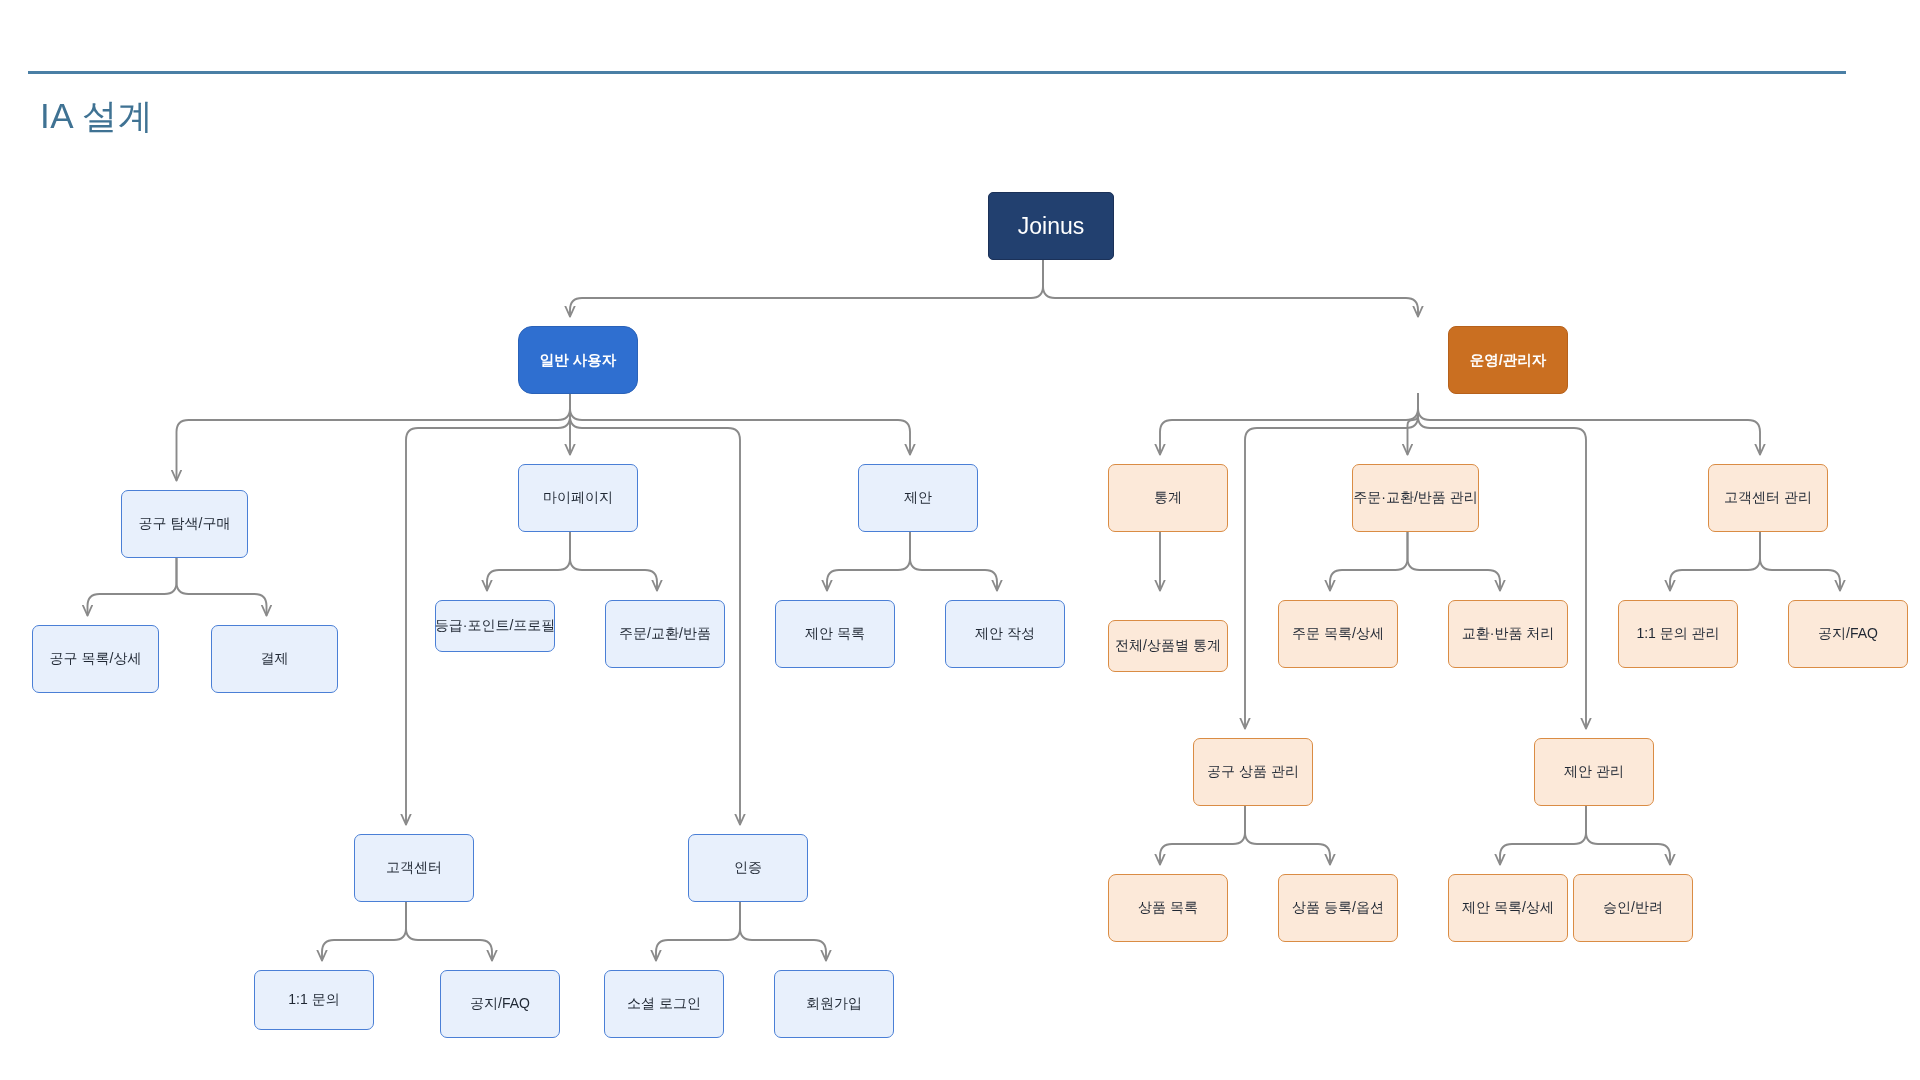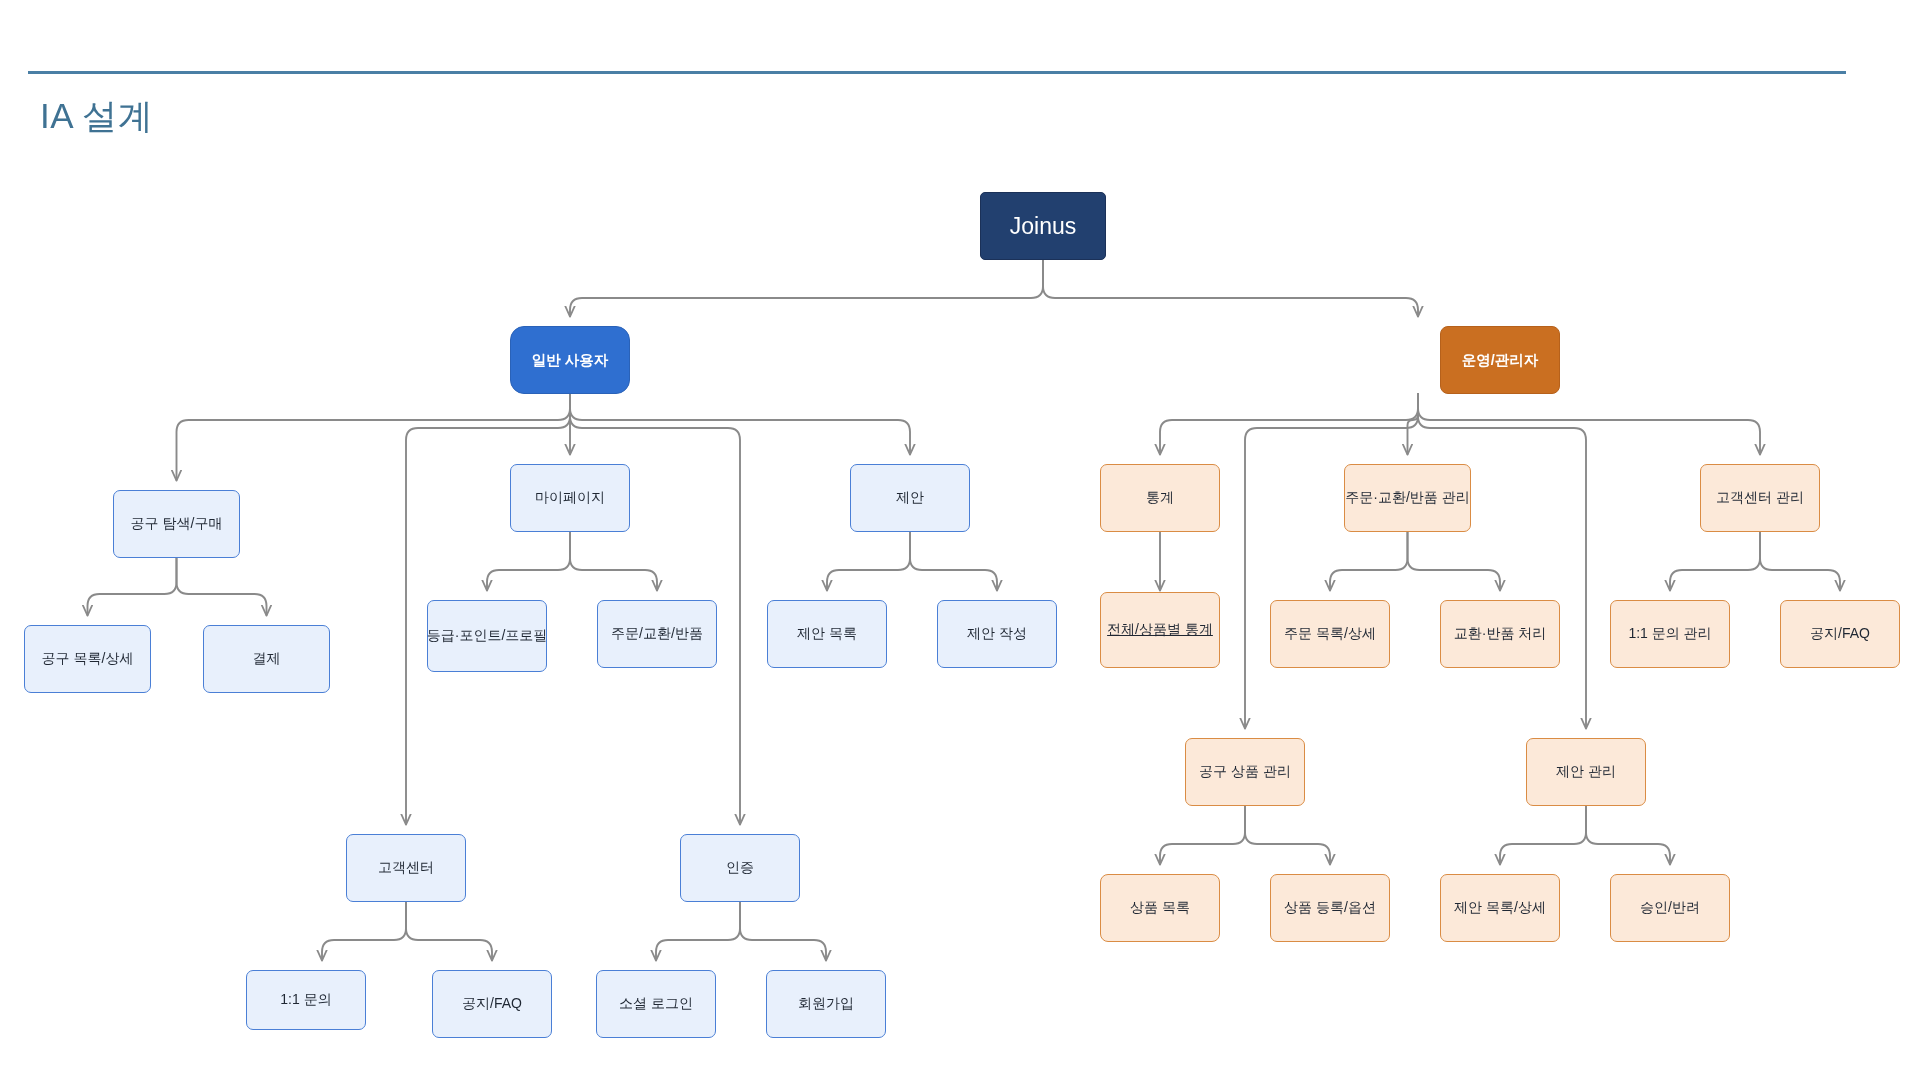--- a/index.html
+++ b/index.html
@@ -60,20 +60,21 @@
     position: absolute;
     box-sizing: border-box;
     display: flex;
     align-items: center;
     justify-content: center;
     text-align: center;
     border-radius: 7px;
     padding: 20px 6px;
     line-height: 1.25;
     white-space: nowrap;
+    margin-left: 8px;
   }
 
   .node.root {
     background: #22406f;
     border: 1px solid #1b3158;
     color: #ffffff;
     font-size: 23px;
     font-weight: 400;
     border-radius: 5px;
   }
@@ -183,21 +184,21 @@
       </div>
       <div class="node blue" style="left: 680px; top: 834px; width: 120px; height: 68px; text-align: right;">
         <span>인증</span>
       </div>
       <div class="node blue" style="left: 24px; top: 625px; width: 127px; height: 68px;">
         <span>공구 목록/상세</span>
       </div>
       <div class="node blue" style="left: 203px; top: 625px; width: 127px; height: 68px;">
         <span>결제</span>
       </div>
-      <div class="node blue" style="left: 427px; top: 600px; width: 120px; height: 72px;">
+      <div class="node blue" style="left: 427px; top: 600px; width: 120px; height: 52px;">
         <span>등급·포인트/프로필</span>
       </div>
       <div class="node blue" style="left: 597px; top: 600px; width: 120px; height: 68px;">
         <span>주문/교환/반품</span>
       </div>
       <div class="node blue" style="left: 767px; top: 600px; width: 120px; height: 68px;">
         <span>제안 목록</span>
       </div>
       <div class="node blue" style="left: 937px; top: 600px; width: 120px; height: 68px;">
         <span>제안 작성</span>
@@ -222,21 +223,21 @@
       </div>
       <div class="node orange" style="left: 1700px; top: 464px; width: 120px; height: 68px;">
         <span>고객센터 관리</span>
       </div>
       <div class="node orange" style="left: 1185px; top: 738px; width: 120px; height: 68px;">
         <span>공구 상품 관리</span>
       </div>
       <div class="node orange" style="left: 1526px; top: 738px; width: 120px; height: 68px;">
         <span>제안 관리</span>
       </div>
-      <div class="node orange" style="left: 1100px; top: 592px; width: 120px; height: 76px; text-decoration: underline;">
+      <div class="node orange" style="left: 1100px; top: 620px; width: 120px; height: 52px;">
         <span>전체/상품별 통계</span>
       </div>
       <div class="node orange" style="left: 1270px; top: 600px; width: 120px; height: 68px;">
         <span>주문 목록/상세</span>
       </div>
       <div class="node orange" style="left: 1440px; top: 600px; width: 120px; height: 68px;">
         <span>교환·반품 처리</span>
       </div>
       <div class="node orange" style="left: 1610px; top: 600px; width: 120px; height: 68px;">
         <span>1:1 문의 관리</span>
@@ -246,18 +247,18 @@
       </div>
       <div class="node orange" style="left: 1100px; top: 874px; width: 120px; height: 68px; border-radius: 8px;">
         <span>상품 목록</span>
       </div>
       <div class="node orange" style="left: 1270px; top: 874px; width: 120px; height: 68px;">
         <span>상품 등록/옵션</span>
       </div>
       <div class="node orange" style="left: 1440px; top: 874px; width: 120px; height: 68px;">
         <span>제안 목록/상세</span>
       </div>
-      <div class="node orange" style="left: 1610px; top: 874px; width: 120px; height: 68px;">
+      <div class="node orange" style="left: 1565px; top: 874px; width: 120px; height: 68px;">
         <span>승인/반려</span>
       </div>
     </div>
 
 </div>
 
 </body></html>

